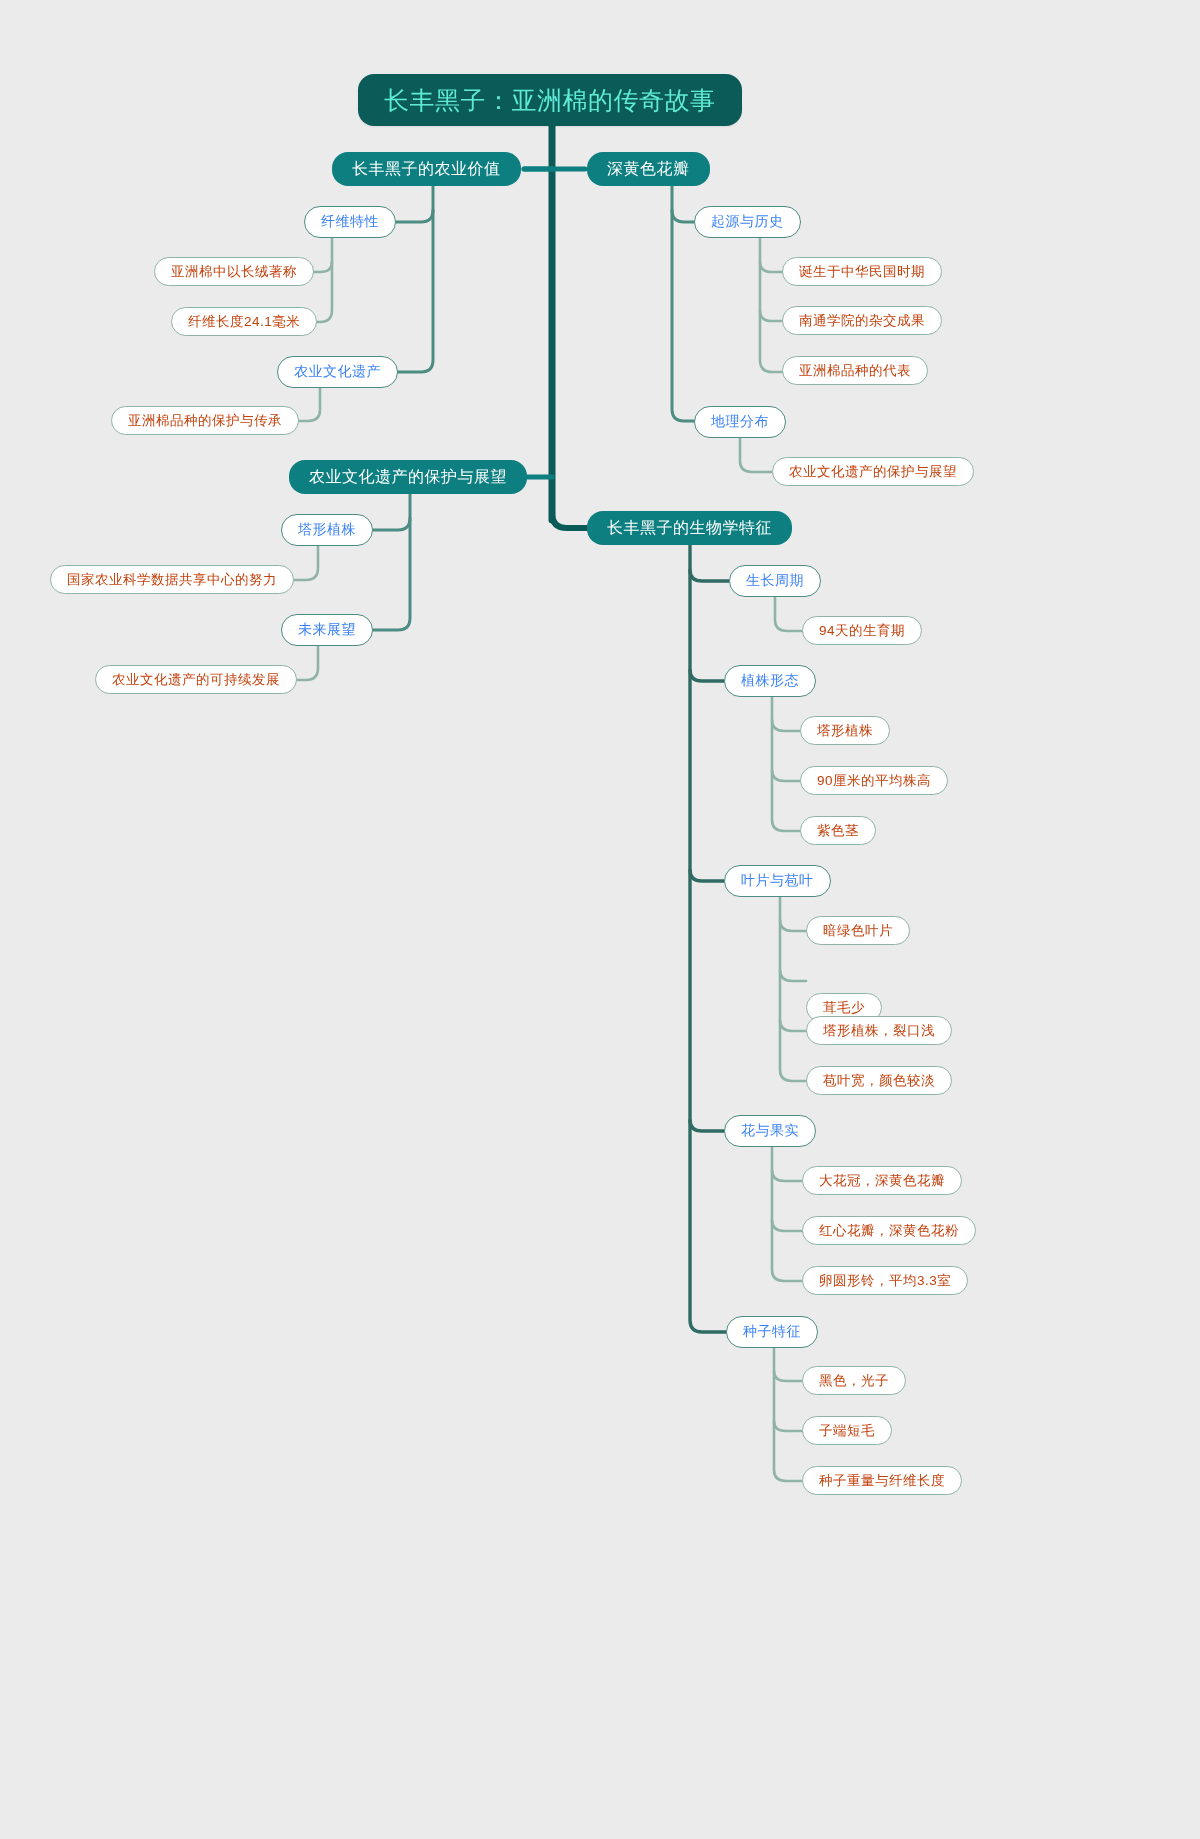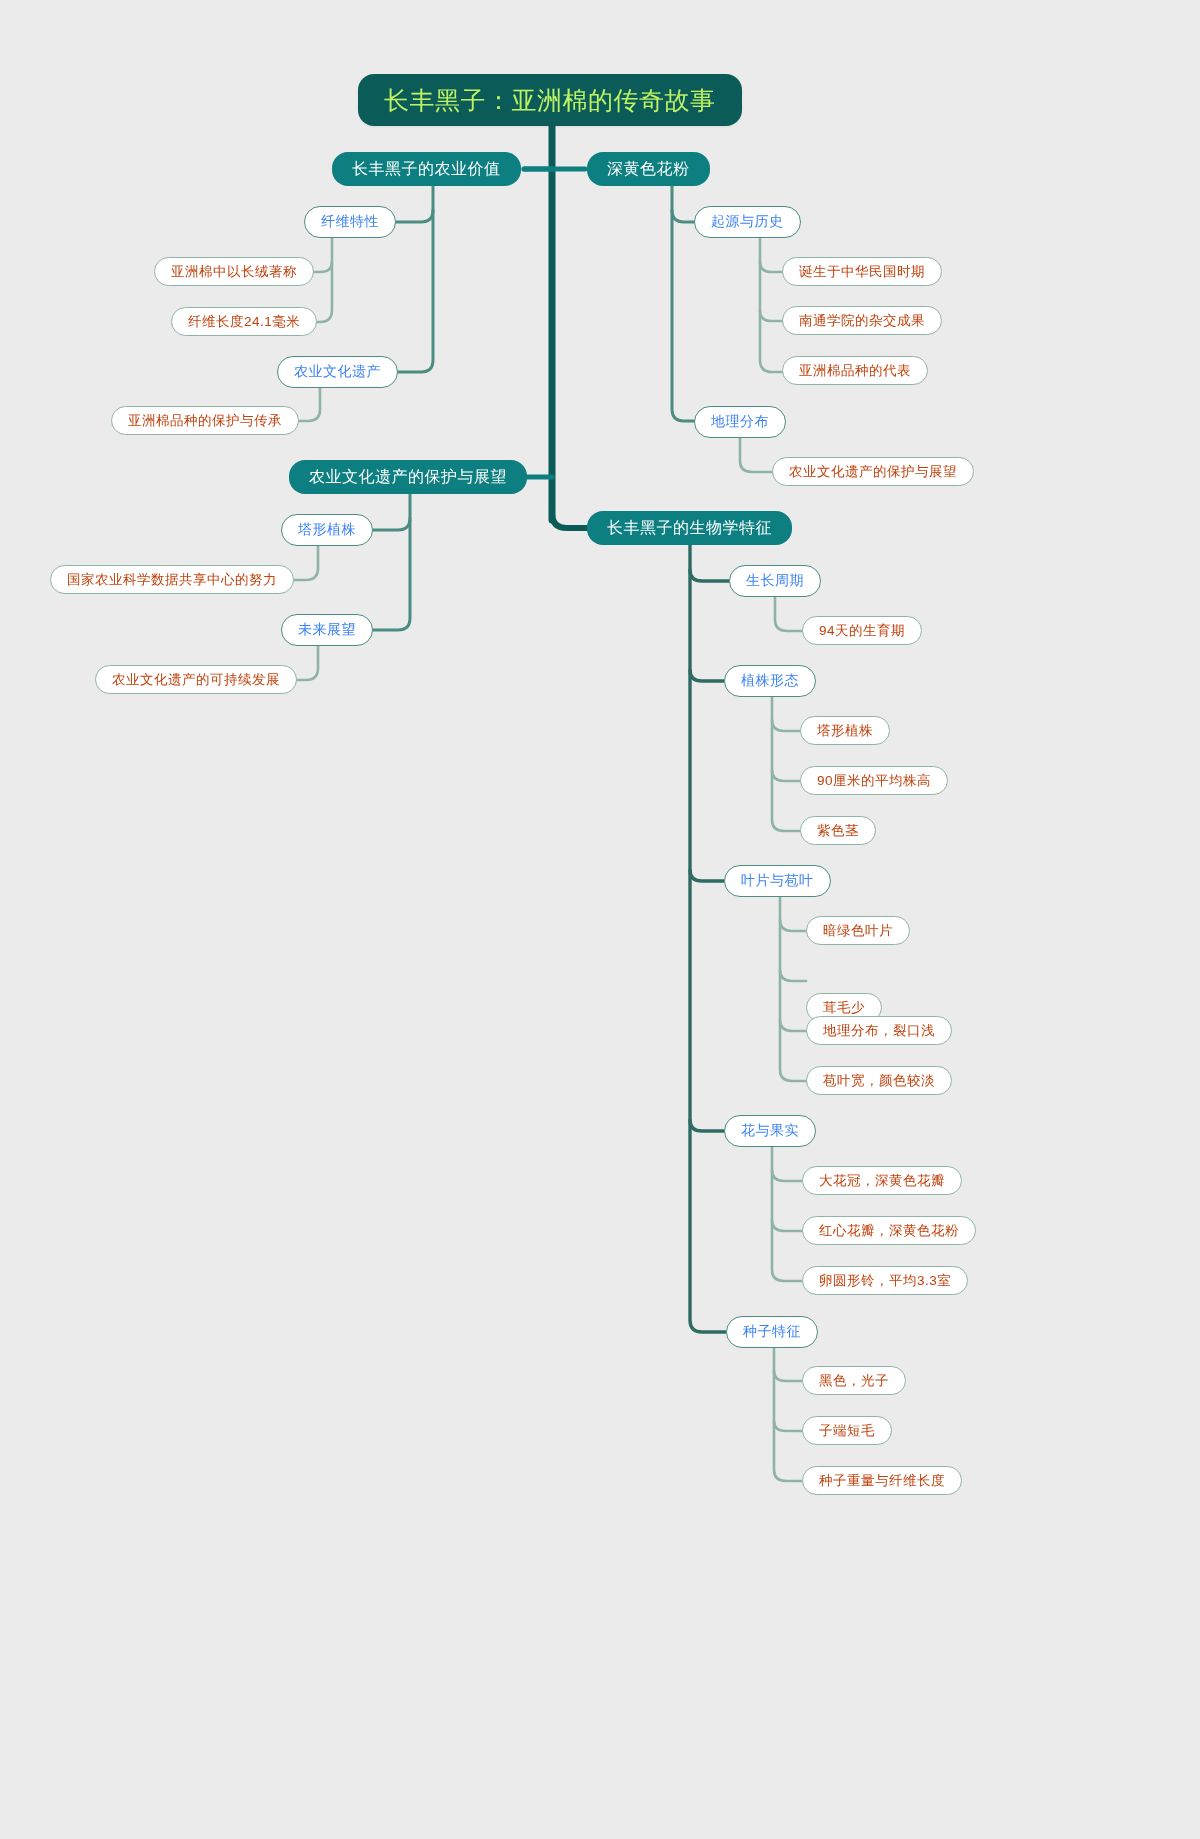--- a/index.html
+++ b/index.html
@@ -15,21 +15,21 @@
   .node{
     position:absolute;
     box-sizing:border-box;
     display:flex;align-items:center;justify-content:center;
     white-space:nowrap;
     border-radius:999px;
     letter-spacing:.5px;
   }
   
   .n-root{
-    background:#0b5c58;color:#bef264;
+    background:#0b5c58;color:#5eead4;
     font-size:25px;
     border-radius:16px;
     padding:0 26px;
     height:52px;
     box-shadow:0 1px 2px rgba(0,0,0,.08);
   }
   
   .n-l1{
     background:#0d7f80;color:#ffffff;
     font-size:16px;
@@ -126,21 +126,21 @@
 
   <div class="node n-root" style="left:358px;top:74px;">
     <span>长丰黑子：亚洲棉的传奇故事</span>
   </div>
 
   <div class="node n-l1" style="left:332px;top:152px;">
     <span>长丰黑子的农业价值</span>
   </div>
 
   <div class="node n-l1" style="left:587px;top:152px;">
-    <span>深黄色花粉</span>
+    <span>深黄色花瓣</span>
   </div>
 
   <div class="node n-l1" style="left:289px;top:460px;">
     <span>农业文化遗产的保护与展望</span>
   </div>
 
   <div class="node n-l1" style="left:587px;top:511px;">
     <span>长丰黑子的生物学特征</span>
   </div>
 
@@ -218,21 +218,21 @@
   <div class="node n-l2" style="left:724px;top:865px;">
     <span>叶片与苞叶</span>
   </div>
   <div class="node n-l3" style="left:806px;top:916px;">
     <span>暗绿色叶片</span>
   </div>
   <div class="node n-l3" style="left:806px;top:993px;">
     <span>茸毛少</span>
   </div>
   <div class="node n-l3" style="left:806px;top:1016px;">
-    <span>地理分布，裂口浅</span>
+    <span>塔形植株，裂口浅</span>
   </div>
   <div class="node n-l3" style="left:806px;top:1066px;">
     <span>苞叶宽，颜色较淡</span>
   </div>
 
   <div class="node n-l2" style="left:724px;top:1115px;">
     <span>花与果实</span>
   </div>
   <div class="node n-l3" style="left:802px;top:1166px;">
     <span>大花冠，深黄色花瓣</span>

